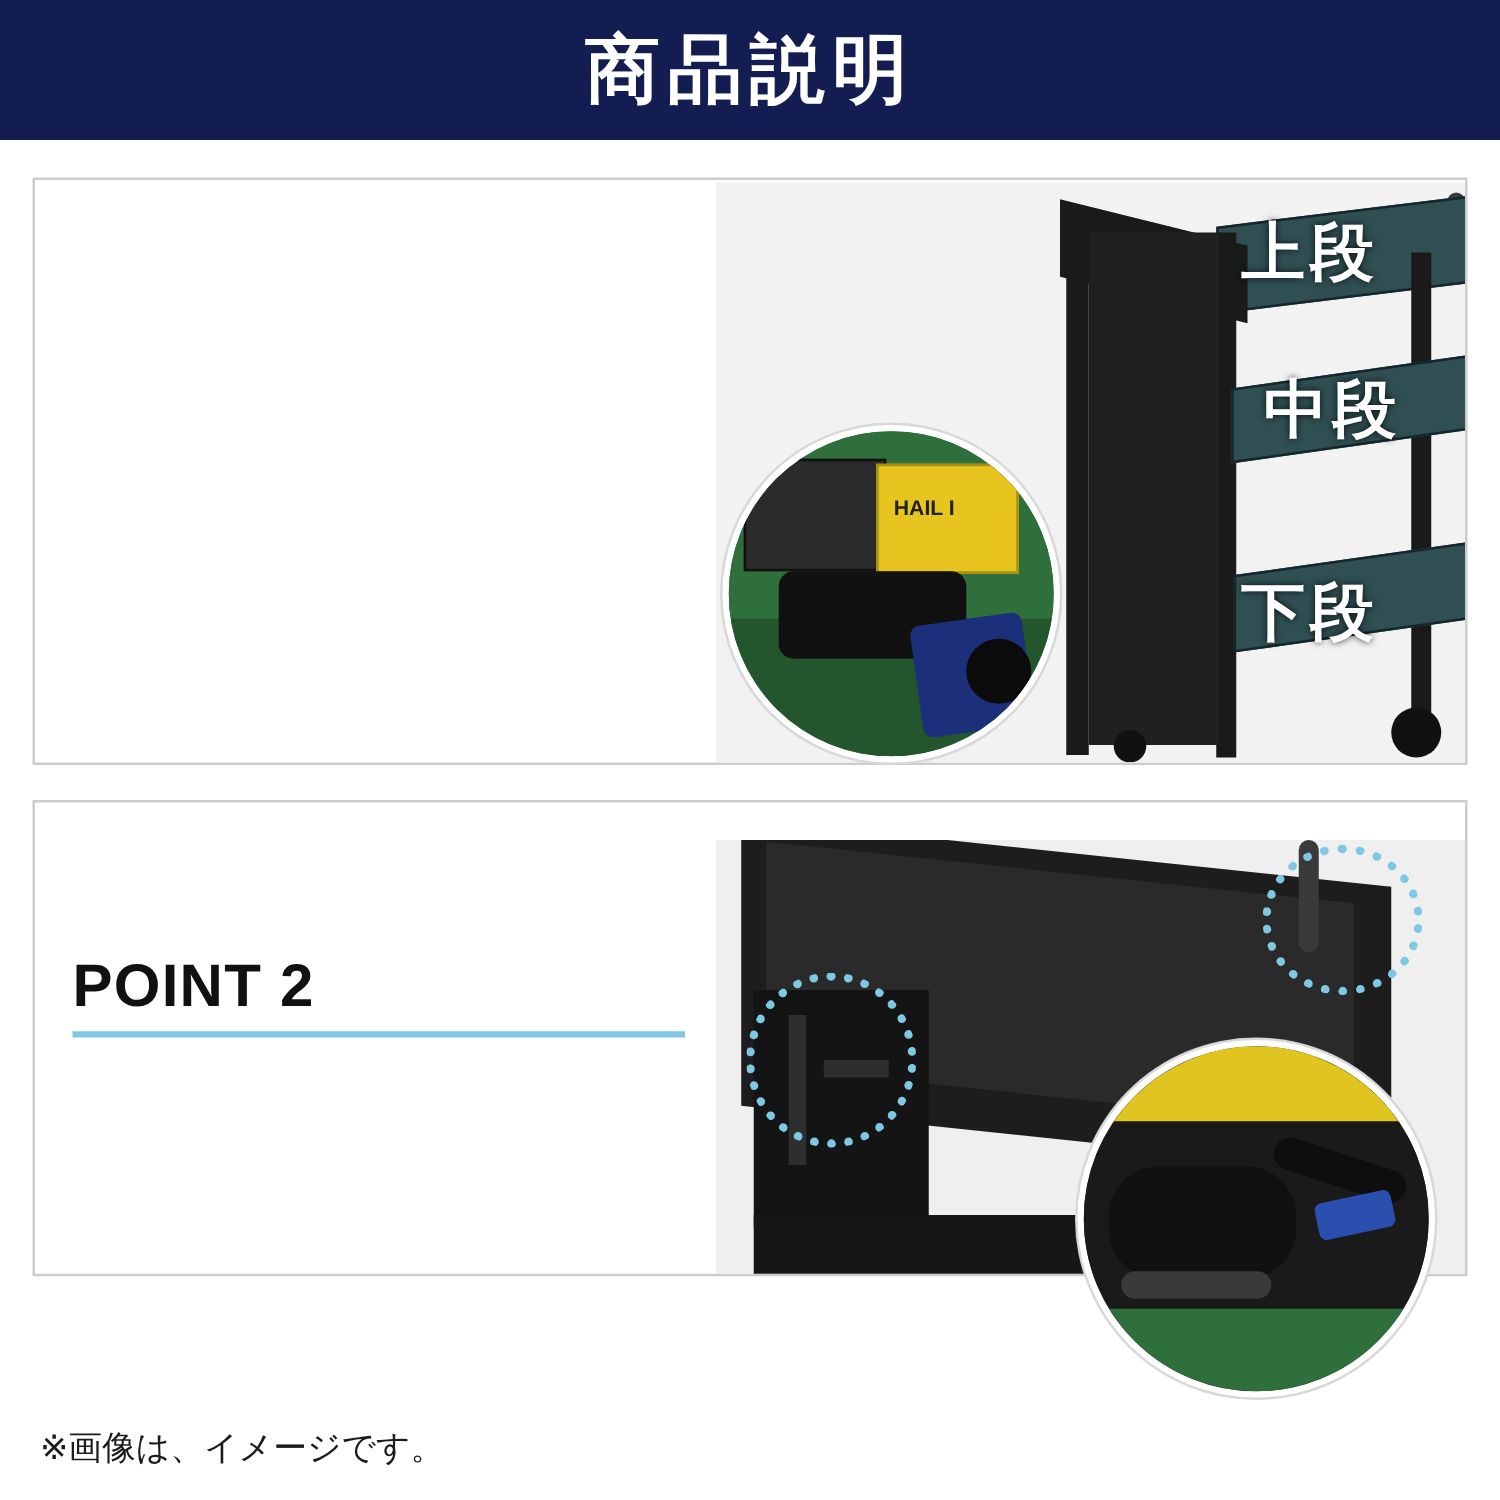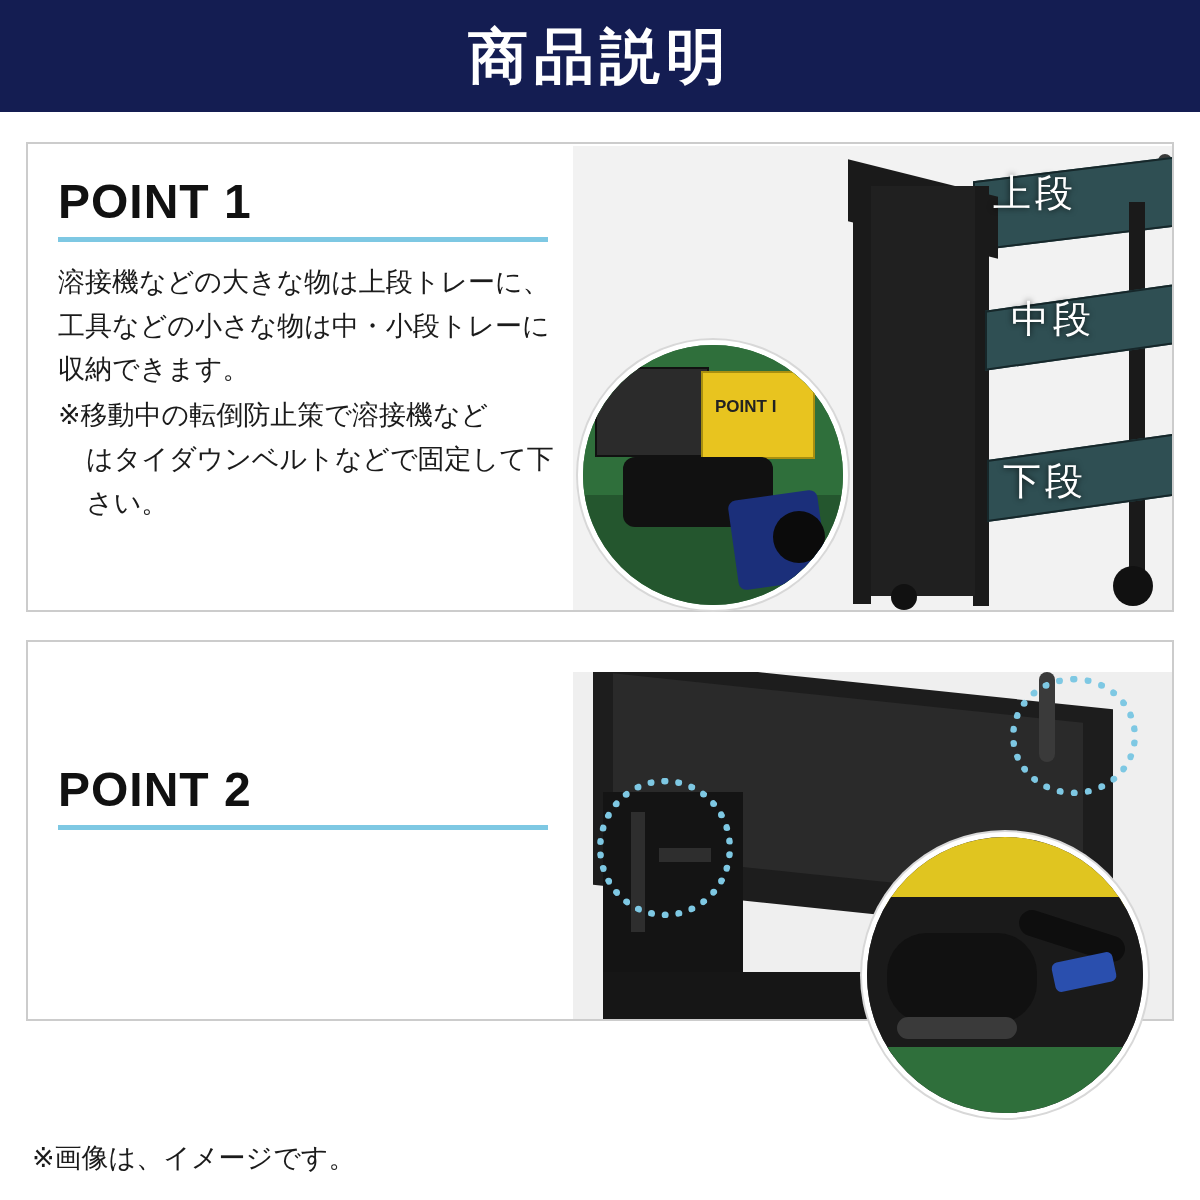--- a/index.html
+++ b/index.html
@@ -107,22 +107,22 @@
   }
   .tray {
     position: absolute;
     background: #2f4f53;
     border: 2px solid #16272a;
     box-sizing: border-box;
   }
   .tray-label {
     position: absolute;
     color: #ffffff;
-    font-size: 38px;
-    font-weight: normal;
+    font-size: 51px;
+    font-weight: bold;
     letter-spacing: 4px;
     text-shadow: 0 0 6px rgba(0,0,0,.8);
     font-family: "DejaVu Sans", sans-serif;
   }
 
   
   .inset-circle {
     position: absolute;
     border-radius: 50%;
     border: 5px solid #ffffff;
@@ -177,29 +177,20 @@
 </style>
 </head>
 <body>
 
 <div class="header">
   <div class="header-title">商品説明</div>
 </div>
 
 <div class="panel" id="panel1">
 
-  <div class="point-block" id="p1-text">
-    <h2 class="point-title">POINT 1</h2>
-    <div class="point-rule"></div>
-    <p class="point-body">
-      <span>溶接機などの大きな物は上段トレーに、工具などの小さな物は中・小段トレーに収納できます。</span>
-      <span class="note">※移動中の転倒防止策で溶接機など</span>
-      <span class="note-indent">はタイダウンベルトなどで固定して下さい。</span>
-    </p>
-  </div>
 
   <div class="photo" id="p1-photo">
 
     <div class="sh" style="left:585px;top:8px;width:14px;height:60px;background:#3a3a3a;border-radius:7px;"></div>
 
     <div class="tray" style="left:400px;top:20px;width:250px;height:70px;transform:skewY(-7deg);"></div>
     <div class="sh" style="left:275px;top:32px;width:150px;height:62px;background:#1a1a1a;transform:skewY(14deg);"></div>
 
     <div class="cart-frame" style="left:280px;top:28px;width:18px;height:430px;"></div>
     <div class="cart-frame" style="left:400px;top:40px;width:16px;height:420px;"></div>
@@ -208,30 +199,30 @@
 
     <div class="tray" style="left:412px;top:150px;width:210px;height:60px;transform:skewY(-8deg);"></div>
 
     <div class="tray" style="left:414px;top:300px;width:200px;height:62px;transform:skewY(-8deg);"></div>
 
     <div class="sh" style="left:540px;top:420px;width:40px;height:40px;background:#111;border-radius:50%;"></div>
     <div class="sh" style="left:318px;top:438px;width:26px;height:26px;background:#111;border-radius:50%;"></div>
 
     <div class="tray-label" style="left:420px;top:22px;">上段</div>
     <div class="tray-label" style="left:420px;top:148px;margin-left:18px;">中段</div>
-    <div class="tray-label" style="left:430px;top:310px;">下段</div>
+    <div class="tray-label" style="left:420px;top:310px;">下段</div>
   </div>
 </div>
 
 <div class="inset-circle" id="p1-inset">
   <div class="sh" style="left:0;top:0;width:260px;height:150px;background:#2f6f3b;"></div>
   <div class="sh" style="left:0;top:150px;width:260px;height:110px;background:#24562e;"></div>
   <div class="sh" style="left:12px;top:22px;width:110px;height:86px;background:#2b2b2b;border:2px solid #111;"></div>
   <div class="sh" style="left:118px;top:26px;width:110px;height:84px;background:#e8c41f;border:2px solid #a88f10;"></div>
-  <div class="sh" style="left:132px;top:52px;width:70px;height:20px;background:#e8c41f;color:#222;font-size:17px;font-weight:bold;font-family:'Liberation Sans',sans-serif;">POINT I</div>
+  <div class="sh" style="left:132px;top:52px;width:70px;height:20px;background:#e8c41f;color:#222;font-size:17px;font-weight:bold;font-family:'Liberation Sans',sans-serif;">HAIL I</div>
   <div class="sh" style="left:40px;top:112px;width:150px;height:70px;background:#111;border-radius:12px;"></div>
   <div class="sh" style="left:150px;top:150px;width:90px;height:90px;background:#1b2f7a;border-radius:8px;transform:rotate(-8deg);"></div>
   <div class="sh" style="left:190px;top:166px;width:52px;height:52px;background:#0b0b0b;border-radius:50%;"></div>
 </div>
 
 <div class="panel" id="panel2">
 
   <div class="point-block" id="p2-text">
     <h2 class="point-title">POINT 2</h2>
     <div class="point-rule"></div>

